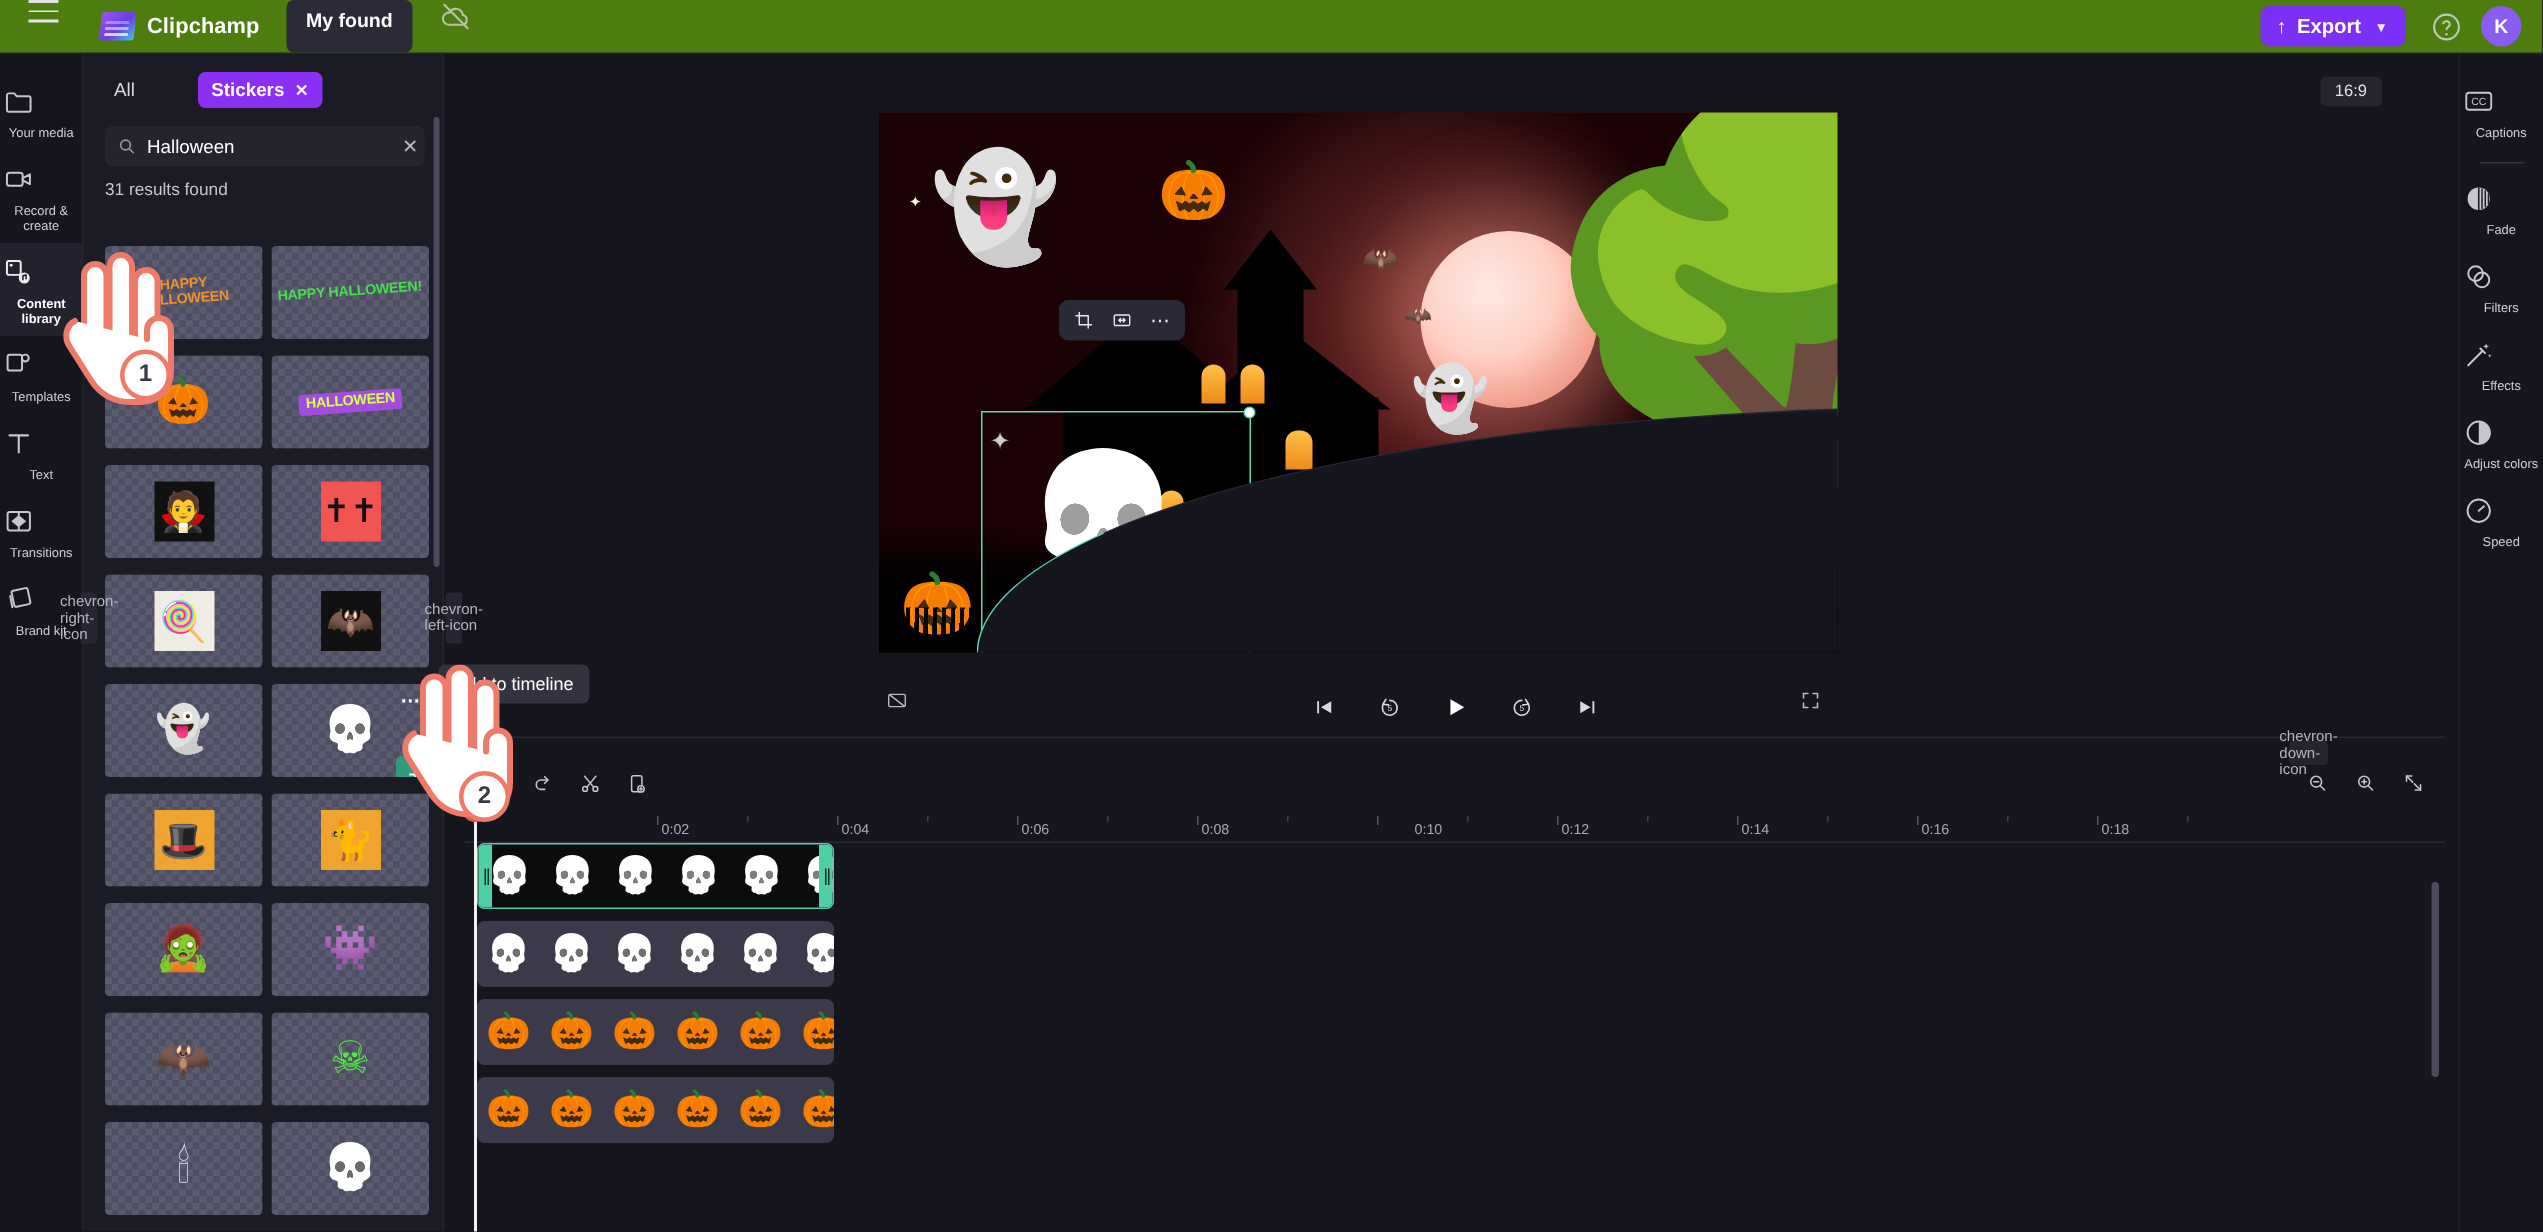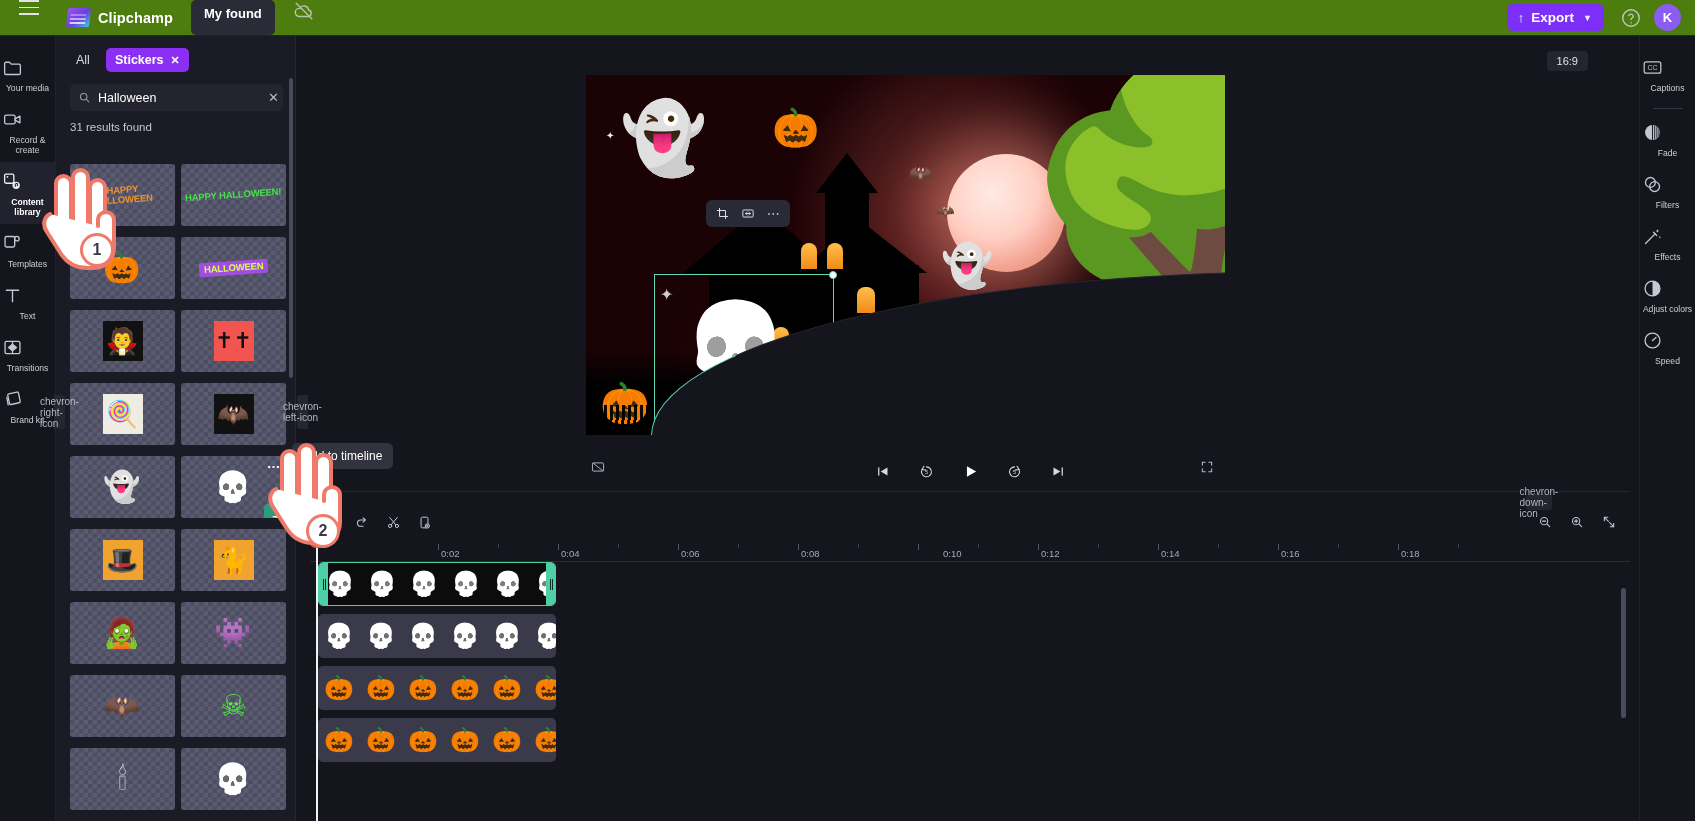--- a/index.html
+++ b/index.html
@@ -77,21 +77,21 @@
   .panel {
     position:absolute; top:36px; left:56px; width:240px; height:785px;
     background:#1b1b25; border-right:1px solid #262632; overflow:hidden;
   }
   .chips { display:flex; align-items:center; gap:10px; padding:12px 12px 0 14px; }
   .chip {
     font-size:12.5px; color:#d8d8e0; padding:4px 6px; cursor:pointer; border-radius:5px;
   }
   .chip.on {
     background:#8b2ff5; color:#fff; font-weight:700;
-    padding:5px 9px; display:flex; align-items:center; gap:7px;
+    padding:5px 9px; display:flex; align-items:center; gap:7px;margin-left:26px;
   }
   .chip.on .x { font-size:11px; opacity:.95; }
 
   .searchbox {
     margin:12px 12px 0 14px; height:27px; background:#24242f;
     border-radius:5px; display:flex; align-items:center; padding:0 8px; gap:7px;
   }
   .searchbox .mag { width:13px; height:13px; opacity:.7; flex:none; }
   .searchbox input {
     flex:1; background:transparent; border:none; outline:none;

